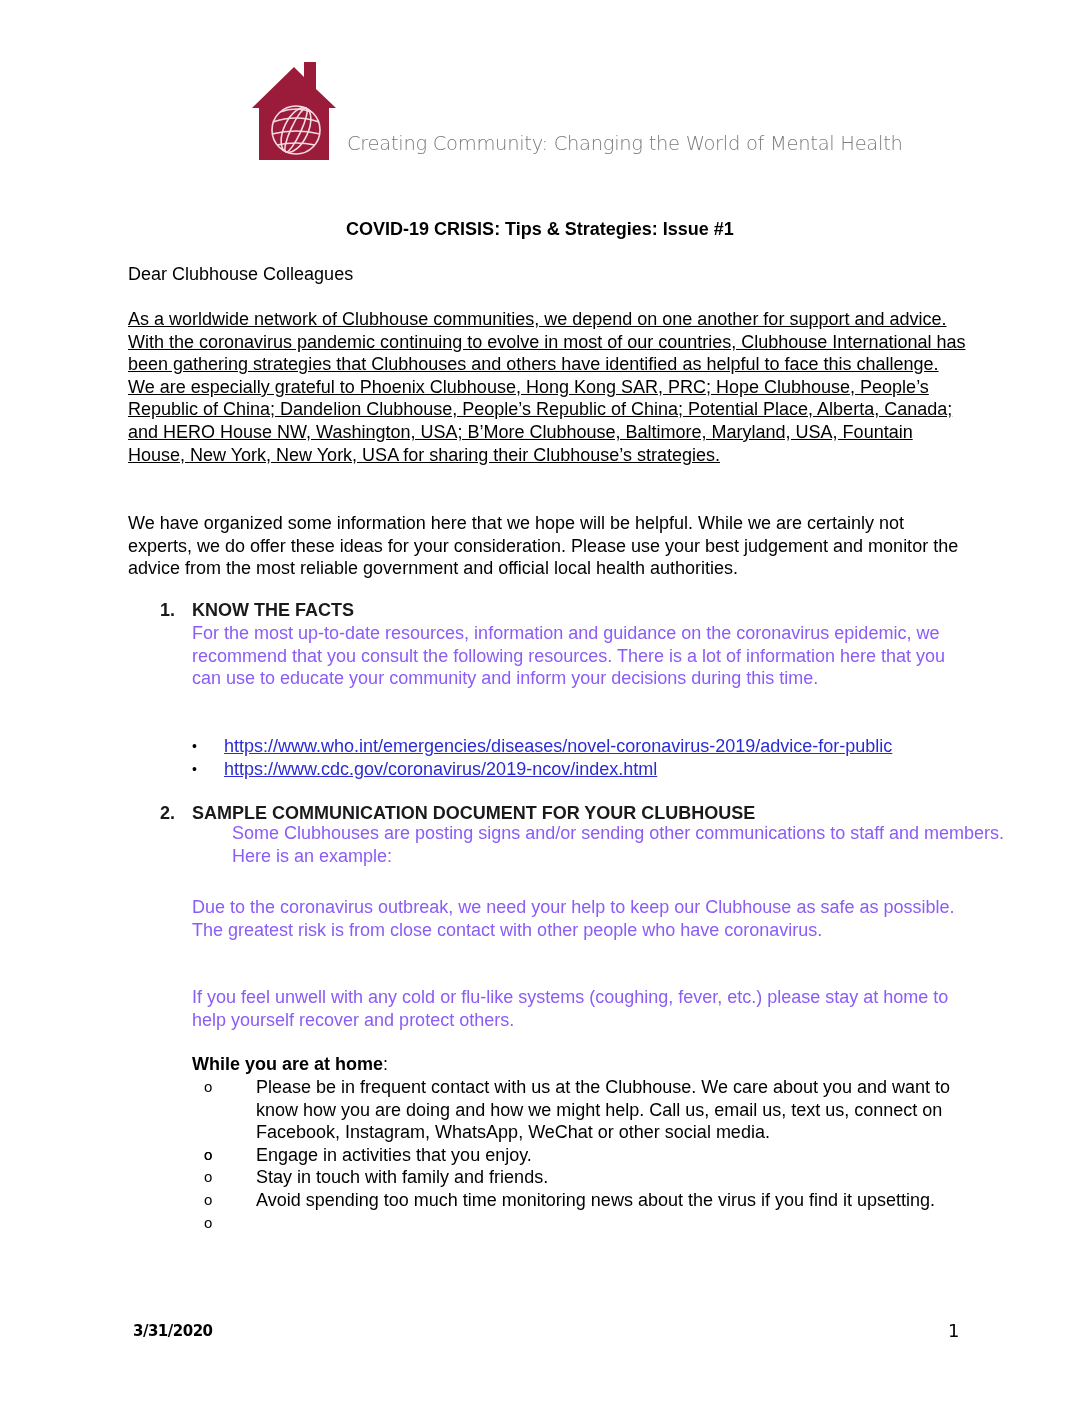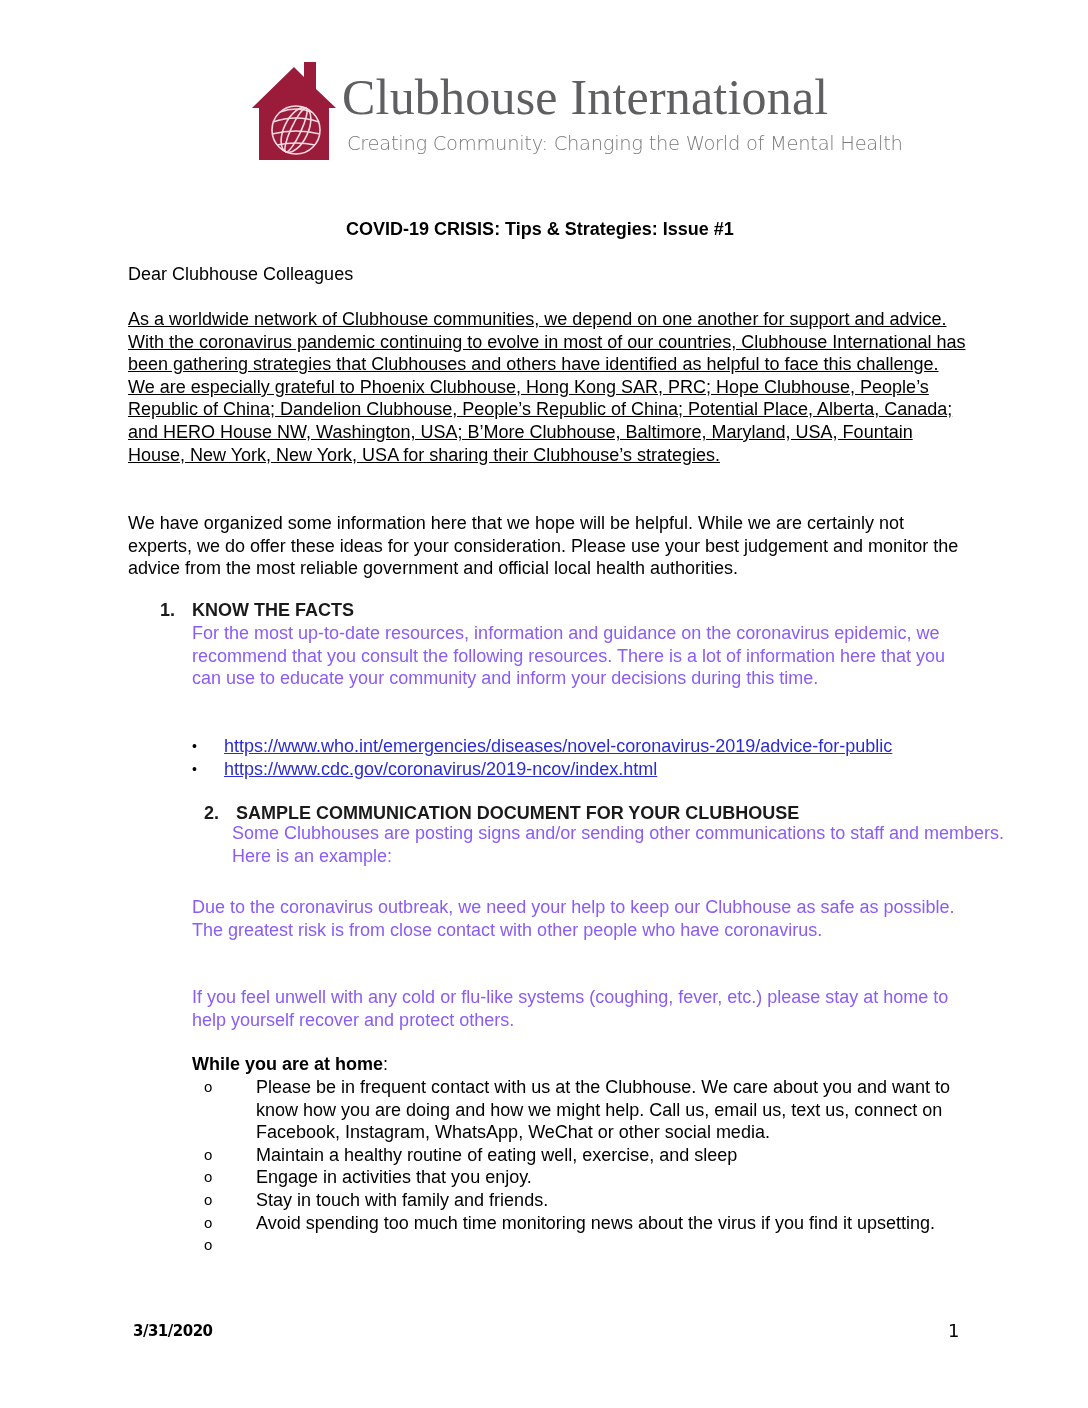--- a/index.html
+++ b/index.html
@@ -15,21 +15,21 @@
   .doc { position: absolute; left: 128px; top: 0; width: 840px; font-size: 18px; line-height: 22.6px; }
   .title { position: absolute; top: 218px; left: 0; width: 824px; text-align: center; font-weight: bold; font-size: 18px; }
   .salutation { position: absolute; top: 263px; left: 0; }
   .para { position: absolute; left: 0; width: 840px; }
   .p1 { top: 308px; text-decoration: underline; }
   .p2 { top: 512px; }
 
   .sec-head { position: absolute; left: 32px; font-weight: bold; font-size: 18px; color: #1a1a1a; }
   .sec-num { display: inline-block; width: 32px; }
   .s1 { top: 599px; }
-  .s2 { top: 802px; margin-left: 44px; }
+  .s2 { top: 802px; }
   .body-text { position: absolute; left: 64px; width: 780px; color: #8b5cf6; }
   .b1 { top: 622px; }
   .links { position: absolute; left: 64px; top: 735px; }
   .link-row { height: 22.6px; display: flex; align-items: center; }
   .bullet-dot { width: 32px; display: inline-block; font-size: 14px; }
   .link { color: #1a0dab; text-decoration: underline; color: #2b2bd6; }
   .b2 { top: 822px; margin-left: 40px; }
   .b3 { top: 896px; }
   .b4 { top: 986px; }
   .home-head { position: absolute; left: 64px; top: 1053px; font-size: 18px; }
@@ -50,21 +50,20 @@
     <g fill="none" stroke="#f4dbe1" stroke-width="1.6">
       <circle cx="44" cy="68" r="24"></circle>
       <ellipse cx="44" cy="68" rx="12" ry="24" transform="rotate(25 44 68)"></ellipse>
       <ellipse cx="44" cy="68" rx="5" ry="24" transform="rotate(25 44 68)"></ellipse>
       <path d="M21 60 Q44 52 67 60"></path>
       <path d="M20 72 Q44 66 68 72"></path>
       <path d="M25 83 Q44 79 63 83"></path>
       <path d="M28 50 Q44 44 60 50"></path>
     </g>
   </svg>
-  <div class="logo-title">Clubhouse International</div>
   <div class="logo-tagline">Creating Community: Changing the World of Mental Health</div>
 </div>
 
 <div class="doc">
   <div class="title">COVID-19 CRISIS: Tips &amp; Strategies: Issue #1</div>
   <div class="salutation">Dear Clubhouse Colleagues</div>
   <div class="para p1">As a worldwide network of Clubhouse communities, we depend on one another for support and advice. With the coronavirus pandemic continuing to evolve in most of our countries, Clubhouse International has been gathering strategies that Clubhouses and others have identified as helpful to face this challenge.  We are especially grateful to Phoenix Clubhouse, Hong Kong SAR, PRC; Hope Clubhouse, People’s Republic of China; Dandelion Clubhouse, People’s Republic of China; Potential Place, Alberta, Canada; and HERO House NW, Washington, USA; B’More Clubhouse, Baltimore, Maryland, USA, Fountain House, New York, New York, USA for sharing their Clubhouse’s strategies.</div>
   <div class="para p2">We have organized some information here that we hope will be helpful.  While we are certainly not experts, we do offer these ideas for your consideration. Please use your best judgement and monitor the advice from the most reliable government and official local health authorities.</div>
 
   <div class="sec-head s1">
@@ -88,21 +87,21 @@
   <div class="body-text b2">Some Clubhouses are posting signs and/or sending other communications to staff and members. Here is an example:</div>
   <div class="body-text b3">
     <div>Due to the coronavirus outbreak, we need your help to keep our Clubhouse as safe as possible.</div>
     <div>The greatest risk is from close contact with other people who have coronavirus.</div>
   </div>
   <div class="body-text b4">If you feel unwell with any cold or flu-like systems (coughing, fever, etc.) please stay at home to help yourself recover and protect others.</div>
 
   <div class="home-head"><b>While you are at home</b><span>:</span></div>
   <ul class="home-list">
     <li><span class="o">o</span><span>Please be in frequent contact with us at the Clubhouse. We care about you and want to know how you are doing and how we might help. Call us, email us, text us, connect on Facebook, Instagram, WhatsApp, WeChat or other social media.</span></li>
-    <li><span class="o">o</span><span>Maintain a healthy routine of eating well, exercise, and sleep</span></li>
+    <li><span class="o">o</span></li>
     <li><span class="o">o</span><span>Engage in activities that you enjoy.</span></li>
     <li><span class="o">o</span><span>Stay in touch with family and friends.</span></li>
     <li><span class="o">o</span><span>Avoid spending too much time monitoring news about the virus if you find it upsetting.</span></li>
     <li><span class="o">o</span></li>
   </ul>
 </div>
 
 <div class="footer-date">3/31/2020</div>
 <div class="footer-page">1</div>
 

